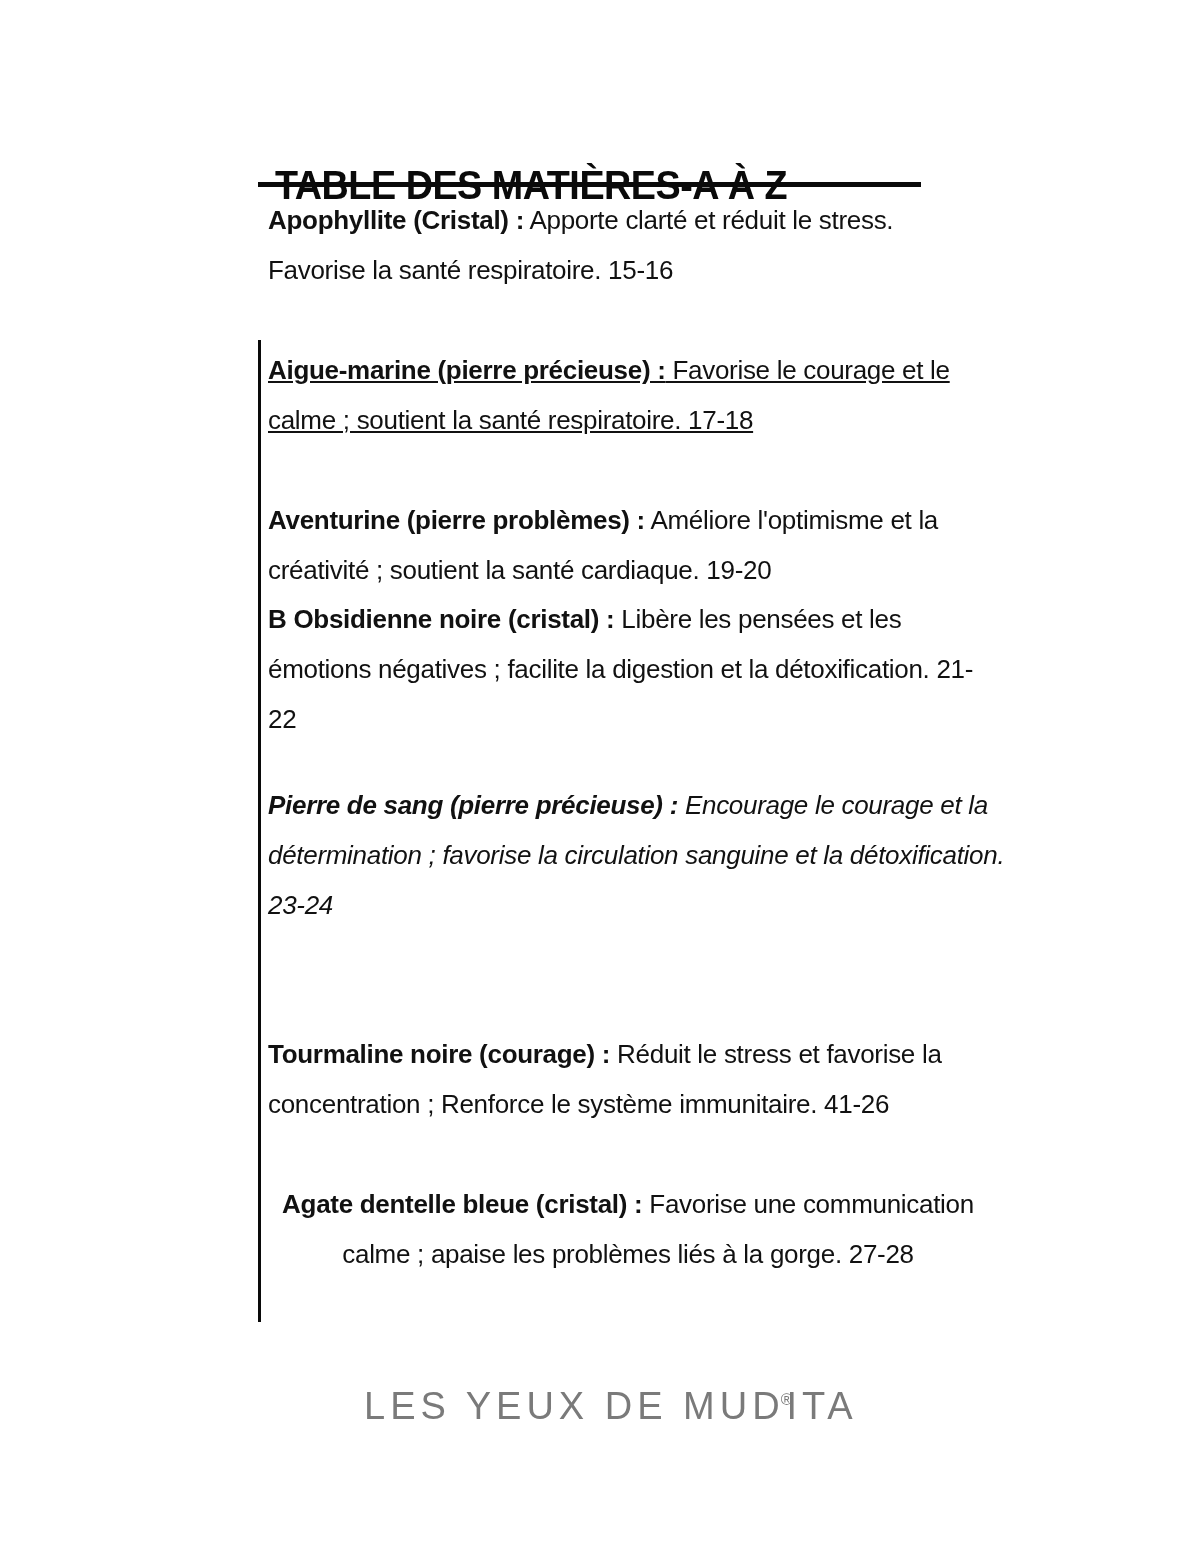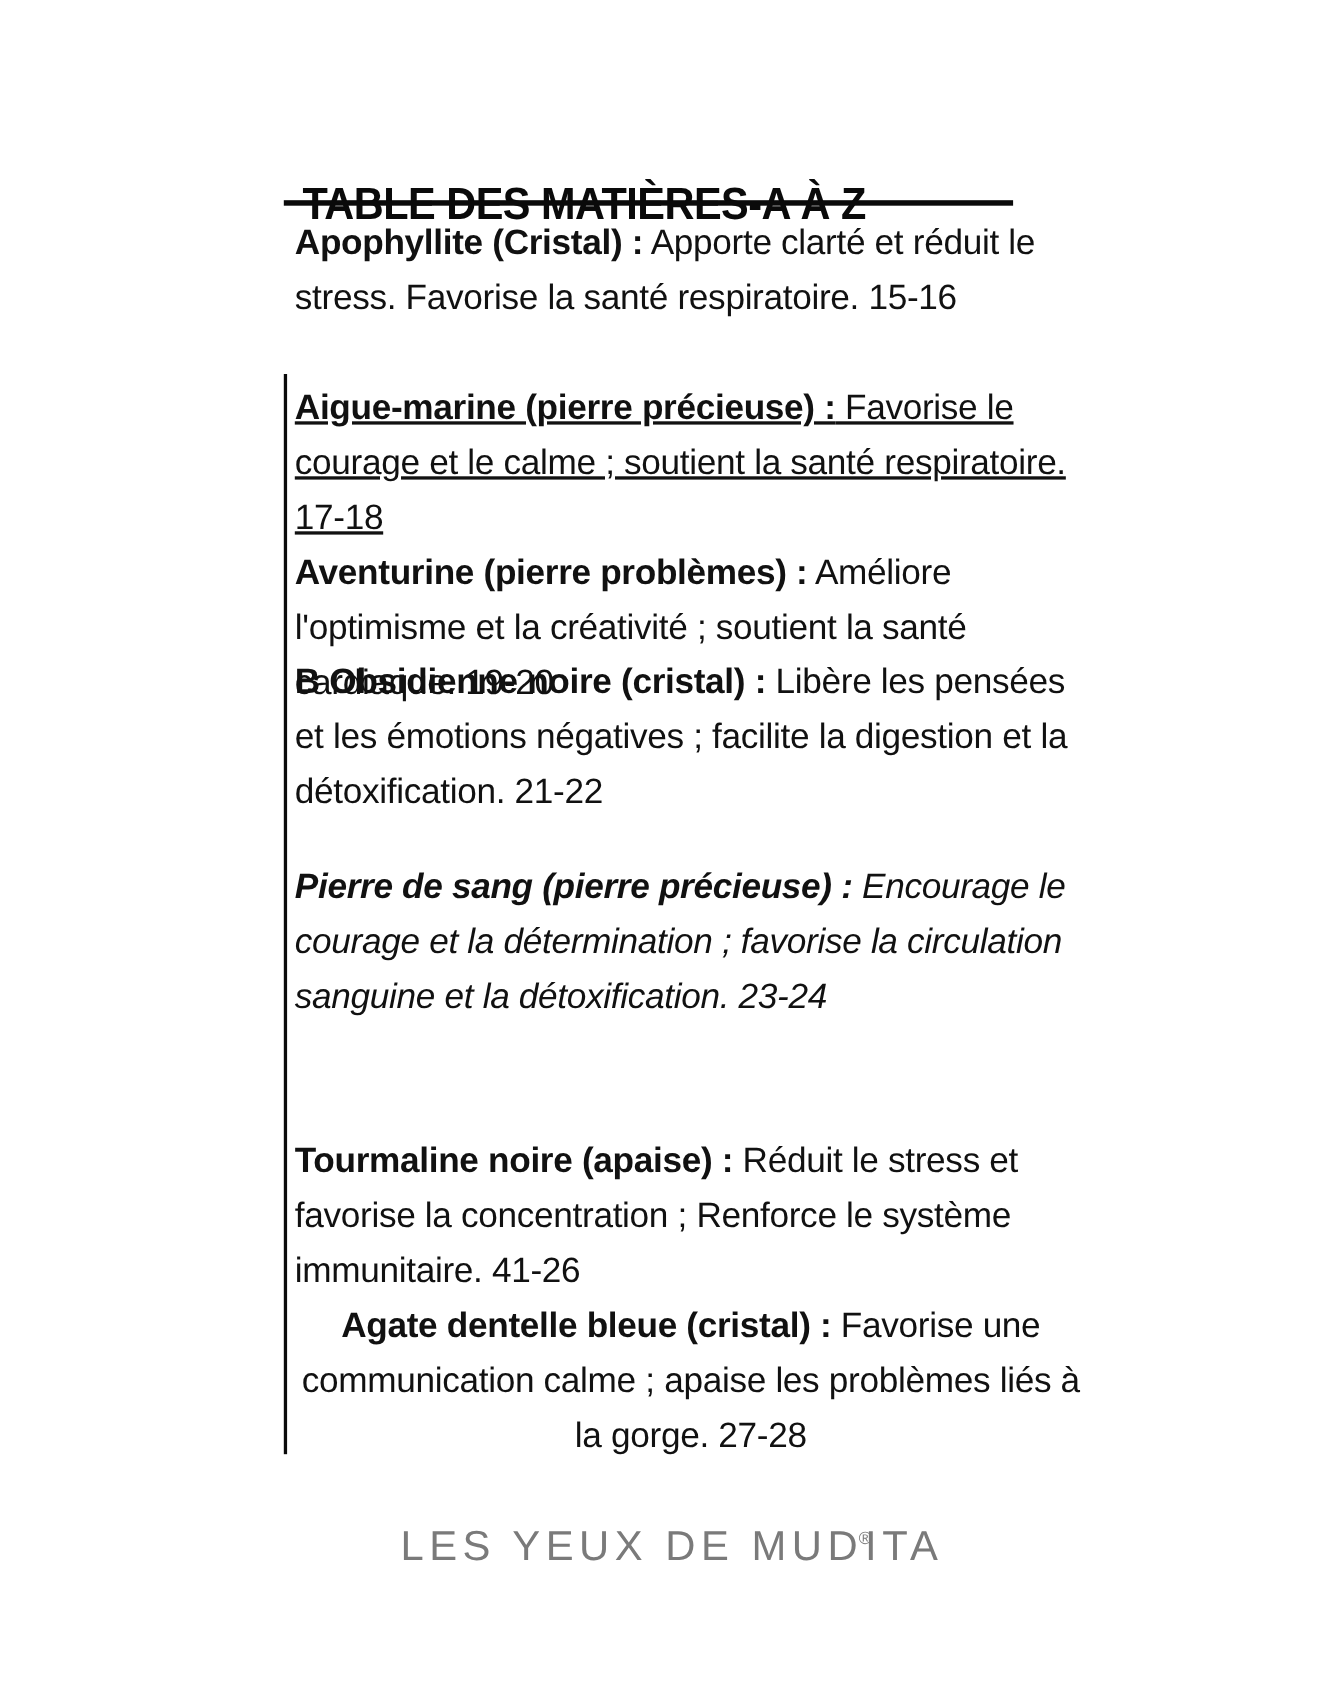--- a/index.html
+++ b/index.html
@@ -42,21 +42,21 @@
       left: 258px;
       top: 340px;
       width: 3px;
       height: 982px;
       background: #0a0a0a;
     }
     .entry {
       position: absolute;
       left: 268px;
       width: 760px;
-      font-size: 32px;
+      font-size: 26px;
       line-height: 50px;
       color: #111111;
     }
     .entry .name {
       font-weight: bold;
       letter-spacing: -0.3px;
     }
     .entry .desc {
       font-weight: normal;
       letter-spacing: -0.3px;
@@ -106,21 +106,21 @@
 
   <div class="entry" style="top:594px; width:720px;">
     <span class="name">B Obsidienne noire (cristal) :</span><span class="desc"> Libère les pensées et les émotions négatives ; facilite la digestion et la détoxification. 21-22</span>
   </div>
 
   <div class="entry" style="top:780px; width:760px;font-style:italic;">
     <span class="name">Pierre de sang (pierre précieuse) :</span><span class="desc"> Encourage le courage et la détermination ; favorise la circulation sanguine et la détoxification. 23-24</span>
   </div>
 
   <div class="entry" style="top:1029px; width:760px;">
-    <span class="name">Tourmaline noire (apaise) :</span><span class="desc"> Réduit le stress et favorise la concentration ; Renforce le système immunitaire. 41-26</span>
+    <span class="name">Tourmaline noire (courage) :</span><span class="desc"> Réduit le stress et favorise la concentration ; Renforce le système immunitaire. 41-26</span>
   </div>
 
   <div class="entry" style="top:1179px; width:720px;text-align:center;">
     <span class="name">Agate dentelle bleue (cristal) :</span><span class="desc"> Favorise une communication calme ; apaise les problèmes liés à la gorge. 27-28</span>
   </div>
 
   <div class="footer-brand">
     <span>LES YEUX DE MUD</span><span class="reg-mark">®</span><span>ITA</span>
   </div>
 

